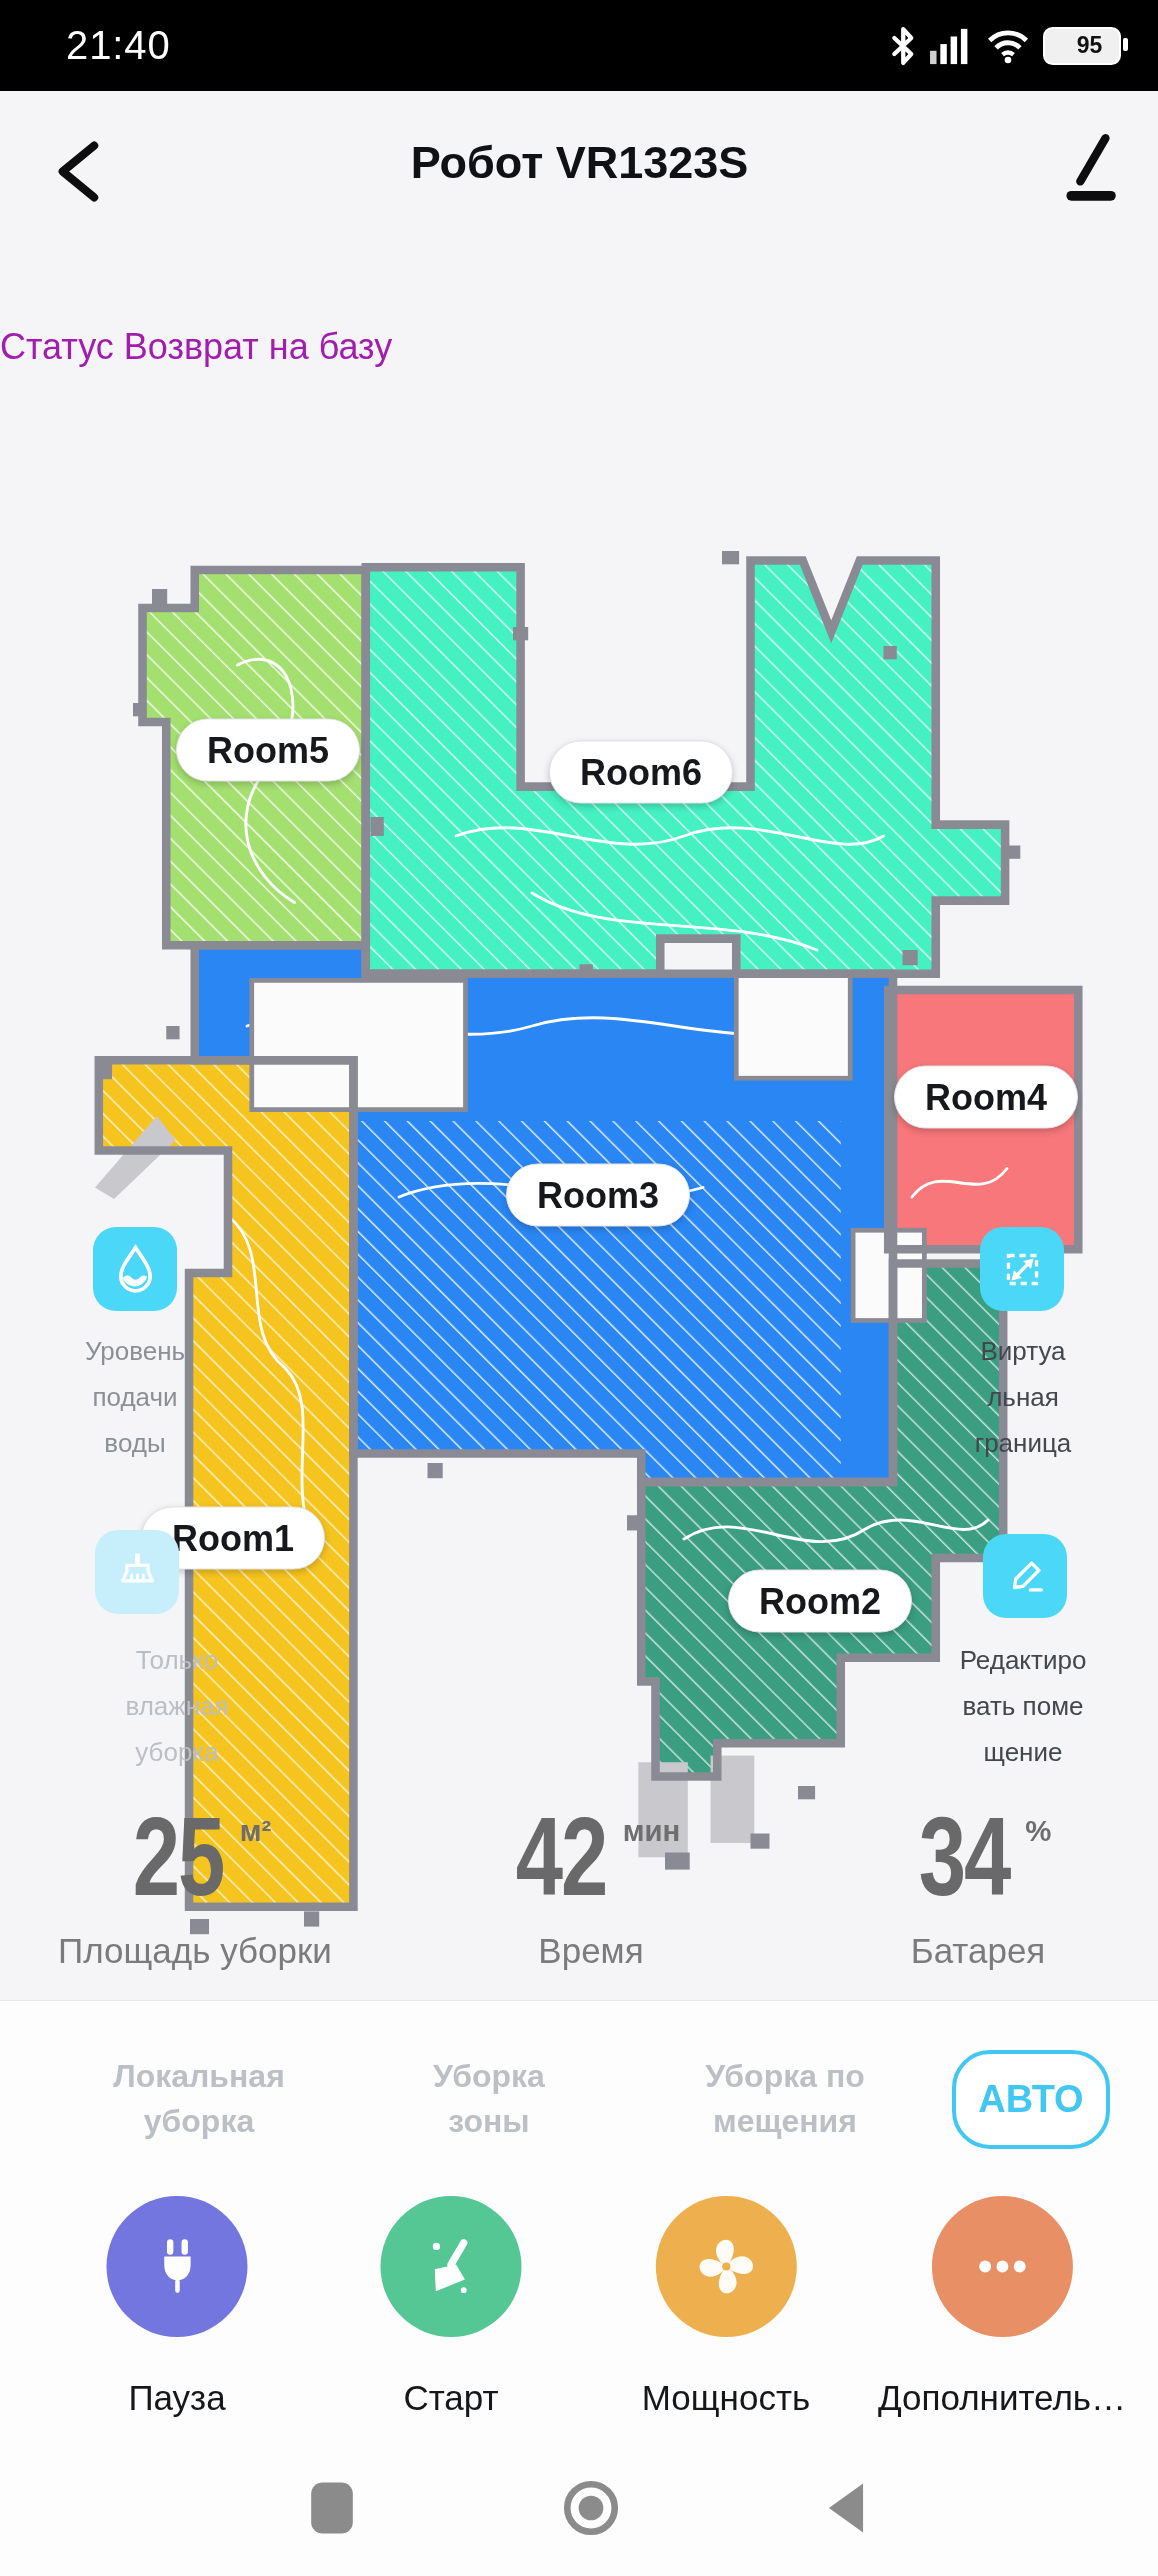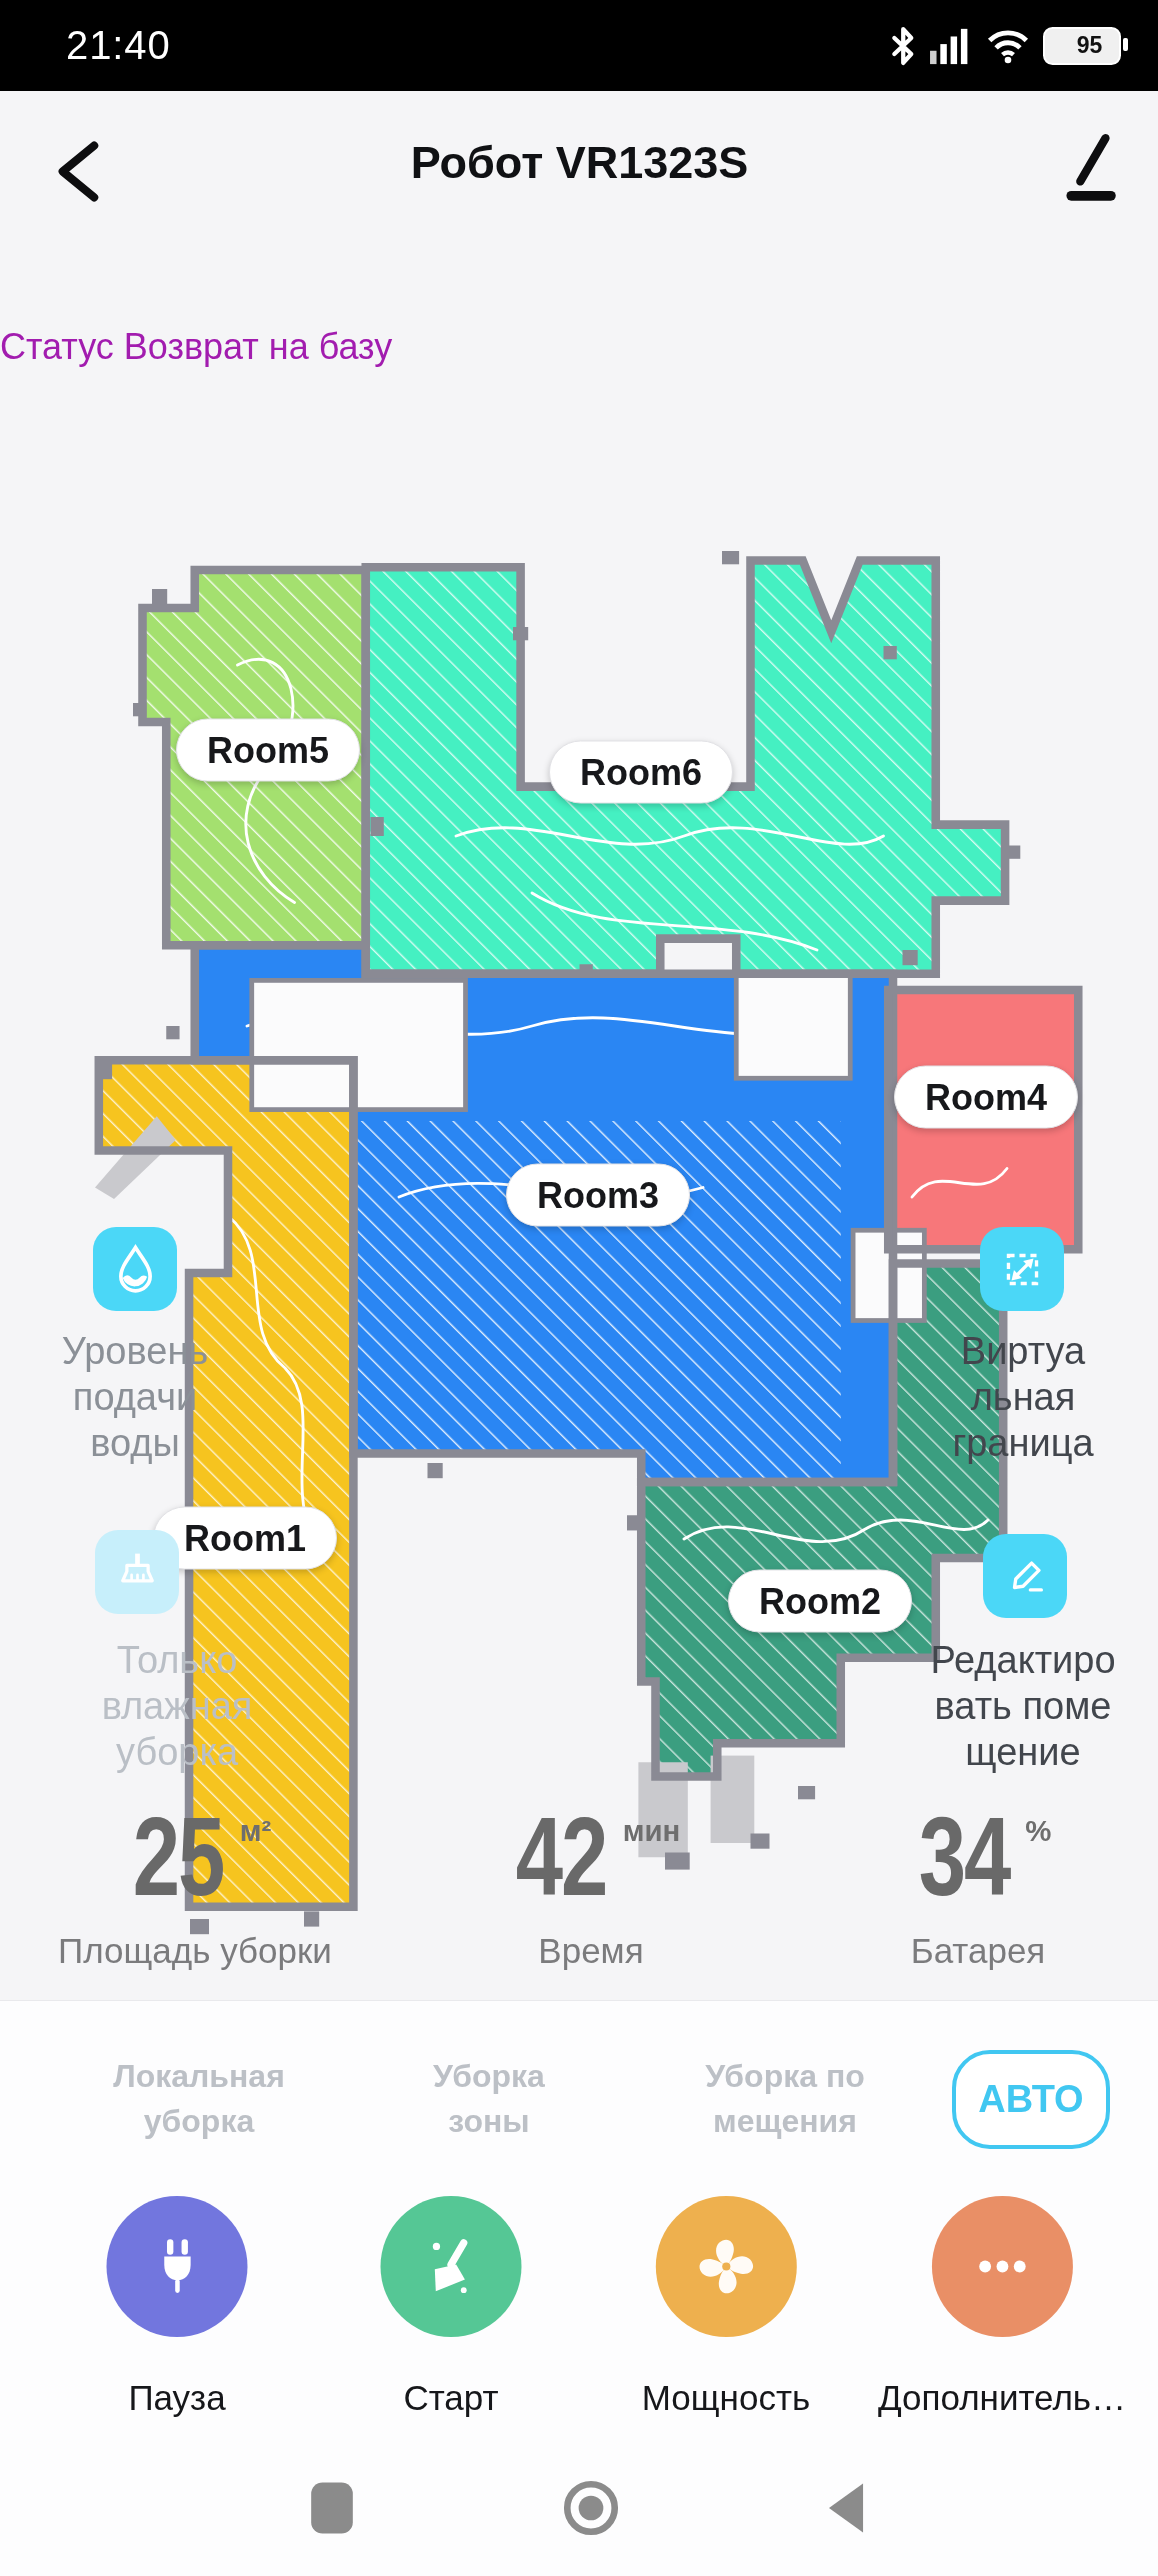--- a/index.html
+++ b/index.html
@@ -19,21 +19,21 @@
   .page-title{position:absolute;left:0;top:46px;width:100%;text-align:center;font-size:45px;font-weight:700;color:#101114;}
   .edit-btn{position:absolute;right:40px;top:40px;width:63px;height:72px;cursor:pointer;}
   .status-line{position:absolute;top:302px;left:0;width:100%;text-align:left;font-size:36px;color:#a21caf;margin-top:24px;}
   
   .map-svg{position:absolute;top:532px;left:0;}
   .room-pill{position:absolute;transform:translate(-50%,-50%);background:#fff;border:1.9px solid #e2e2e6;
              border-radius:38px;box-shadow:0 2.8px 7.6px rgba(0,0,0,.20);padding:9.5px 30px;font-size:36px;
              font-weight:600;color:#17181b;white-space:nowrap;}
   
   .map-btn{position:absolute;width:84px;height:84px;border-radius:23px;display:flex;align-items:center;justify-content:center;cursor:pointer;}
-  .map-btn-label{position:absolute;text-align:center;font-size:38px;line-height:46px;transform:translateX(-50%);}
+  .map-btn-label{position:absolute;text-align:center;font-size:26px;line-height:46px;transform:translateX(-50%);}
   .lbl-gray{color:#8b9097;} .lbl-light{color:#babfc6;} .lbl-dark{color:#42464d;}
   
   .stat{position:absolute;width:399px;transform:translateX(-50%);text-align:center;}
   .stat-num-row{display:flex;justify-content:center;align-items:flex-start;}
   .stat-num{font-size:112px;font-weight:700;color:#696969;line-height:95px;transform:scaleX(.76);transform-origin:center;letter-spacing:-2.8px;}
   .stat-unit{font-size:29.4px;font-weight:700;color:#6e6e6e;margin-top:5px;margin-left:1.9px;}
   .stat-label{margin-top:26.6px;font-size:35px;color:#7b7b7d;}
   
   .bottom-panel{position:absolute;top:2000px;left:0;width:100%;height:576px;background:#fdfdfe;border-top:0.9px solid #e9e9ec;}
   .tab{position:absolute;top:53px;transform:translateX(-50%);text-align:center;font-size:32px;line-height:45px;
@@ -168,21 +168,21 @@
       <rect x="700" y="1390" width="26" height="18"></rect>
         <rect x="790" y="1370" width="20" height="16"></rect>
       <rect x="1062" y="1090" width="14" height="14"></rect>
     </g>
   </svg>
 
   <div class="room-pill" style="left:268px;top:750px;">Room5</div>
   <div class="room-pill" style="left:641px;top:772px;">Room6</div>
   <div class="room-pill" style="left:598px;top:1195px;">Room3</div>
   <div class="room-pill" style="left:986px;top:1097px;">Room4</div>
-  <div class="room-pill" style="left:245px;top:1538px;">Room1</div>
+  <div class="room-pill" style="left:233px;top:1538px;">Room1</div>
   <div class="room-pill" style="left:820px;top:1601px;">Room2</div>
 
   <div class="map-btn" style="left: 93px; top: 1227px; background: rgb(75, 215, 247);">
     <svg width="61" height="61" viewBox="0 0 100 100">
       <path d="M50,14 C38,33 26,46 26,61 a24,24 0 0 0 48,0 C74,46 62,33 50,14 Z" fill="none" stroke="#fff" stroke-width="6"></path>
       <path d="M29,64 q7,-9 14,-1 q7,8 14,0 q5,-6 12,-1 a21,21 0 0 1 -40,2 Z" fill="#fff"></path>
     </svg>
   </div>
   <div class="map-btn-label lbl-gray" style="left:135px;top:1328px;">
     <div>Уровень</div>

